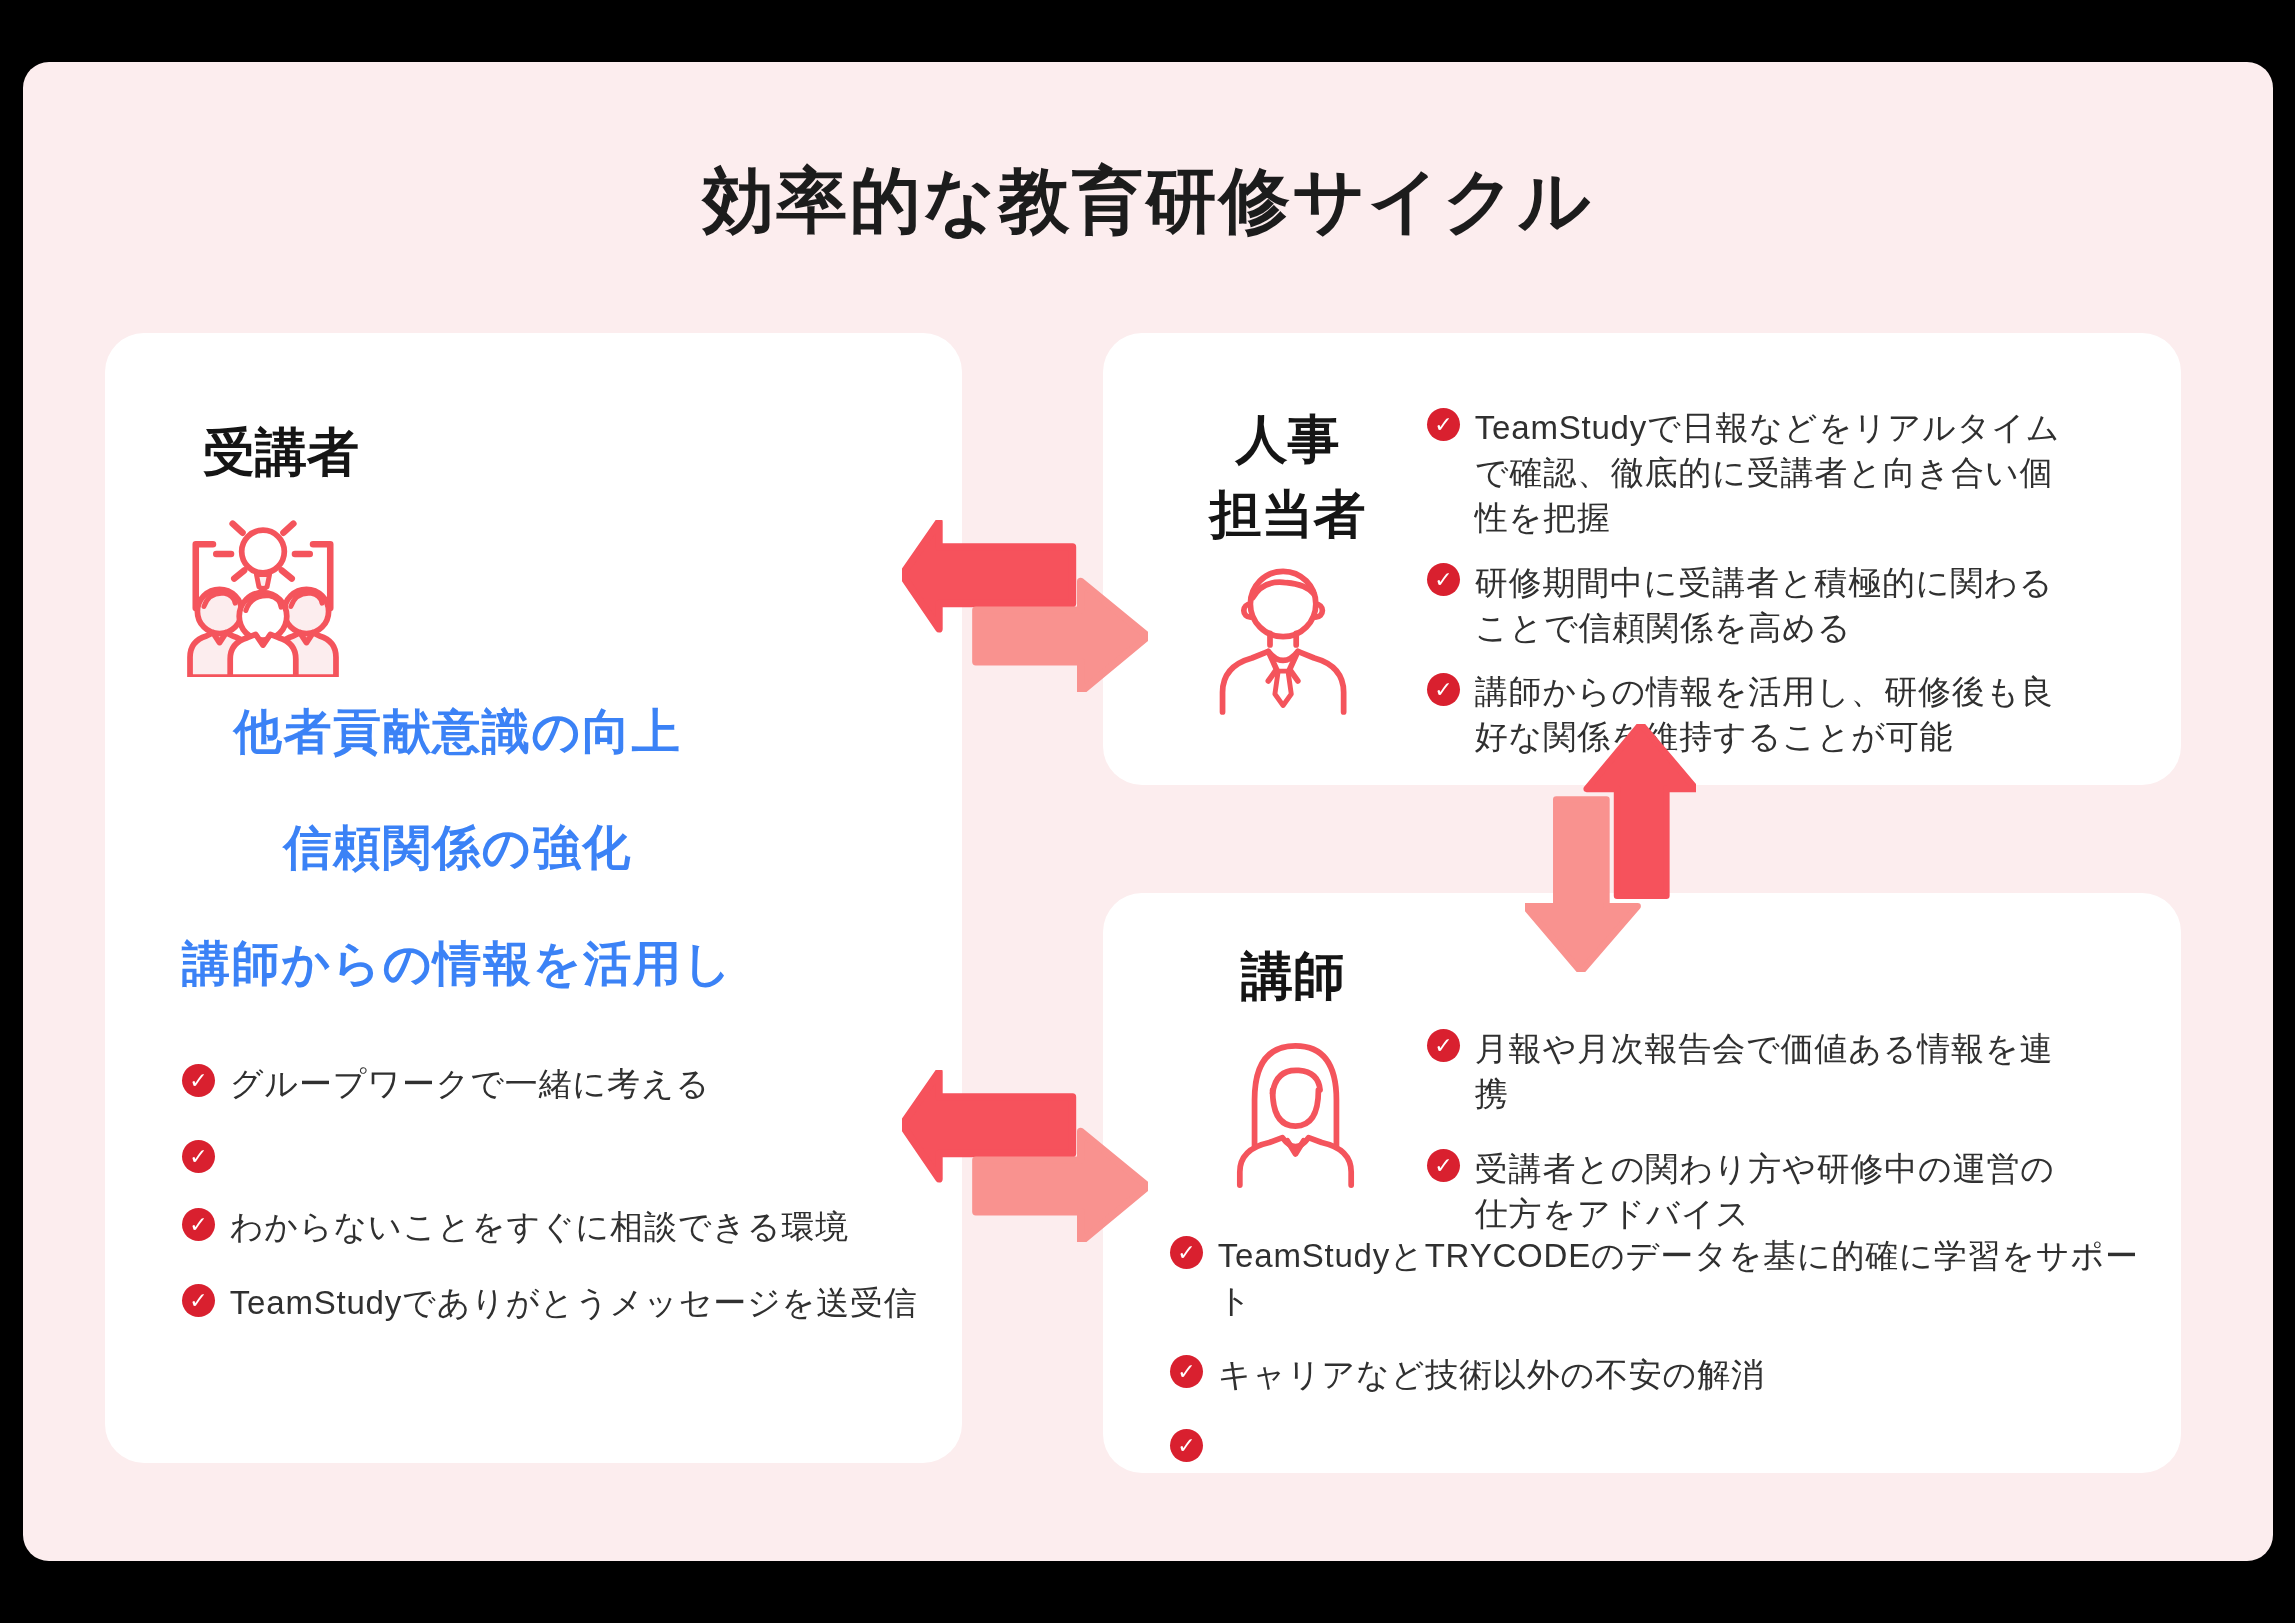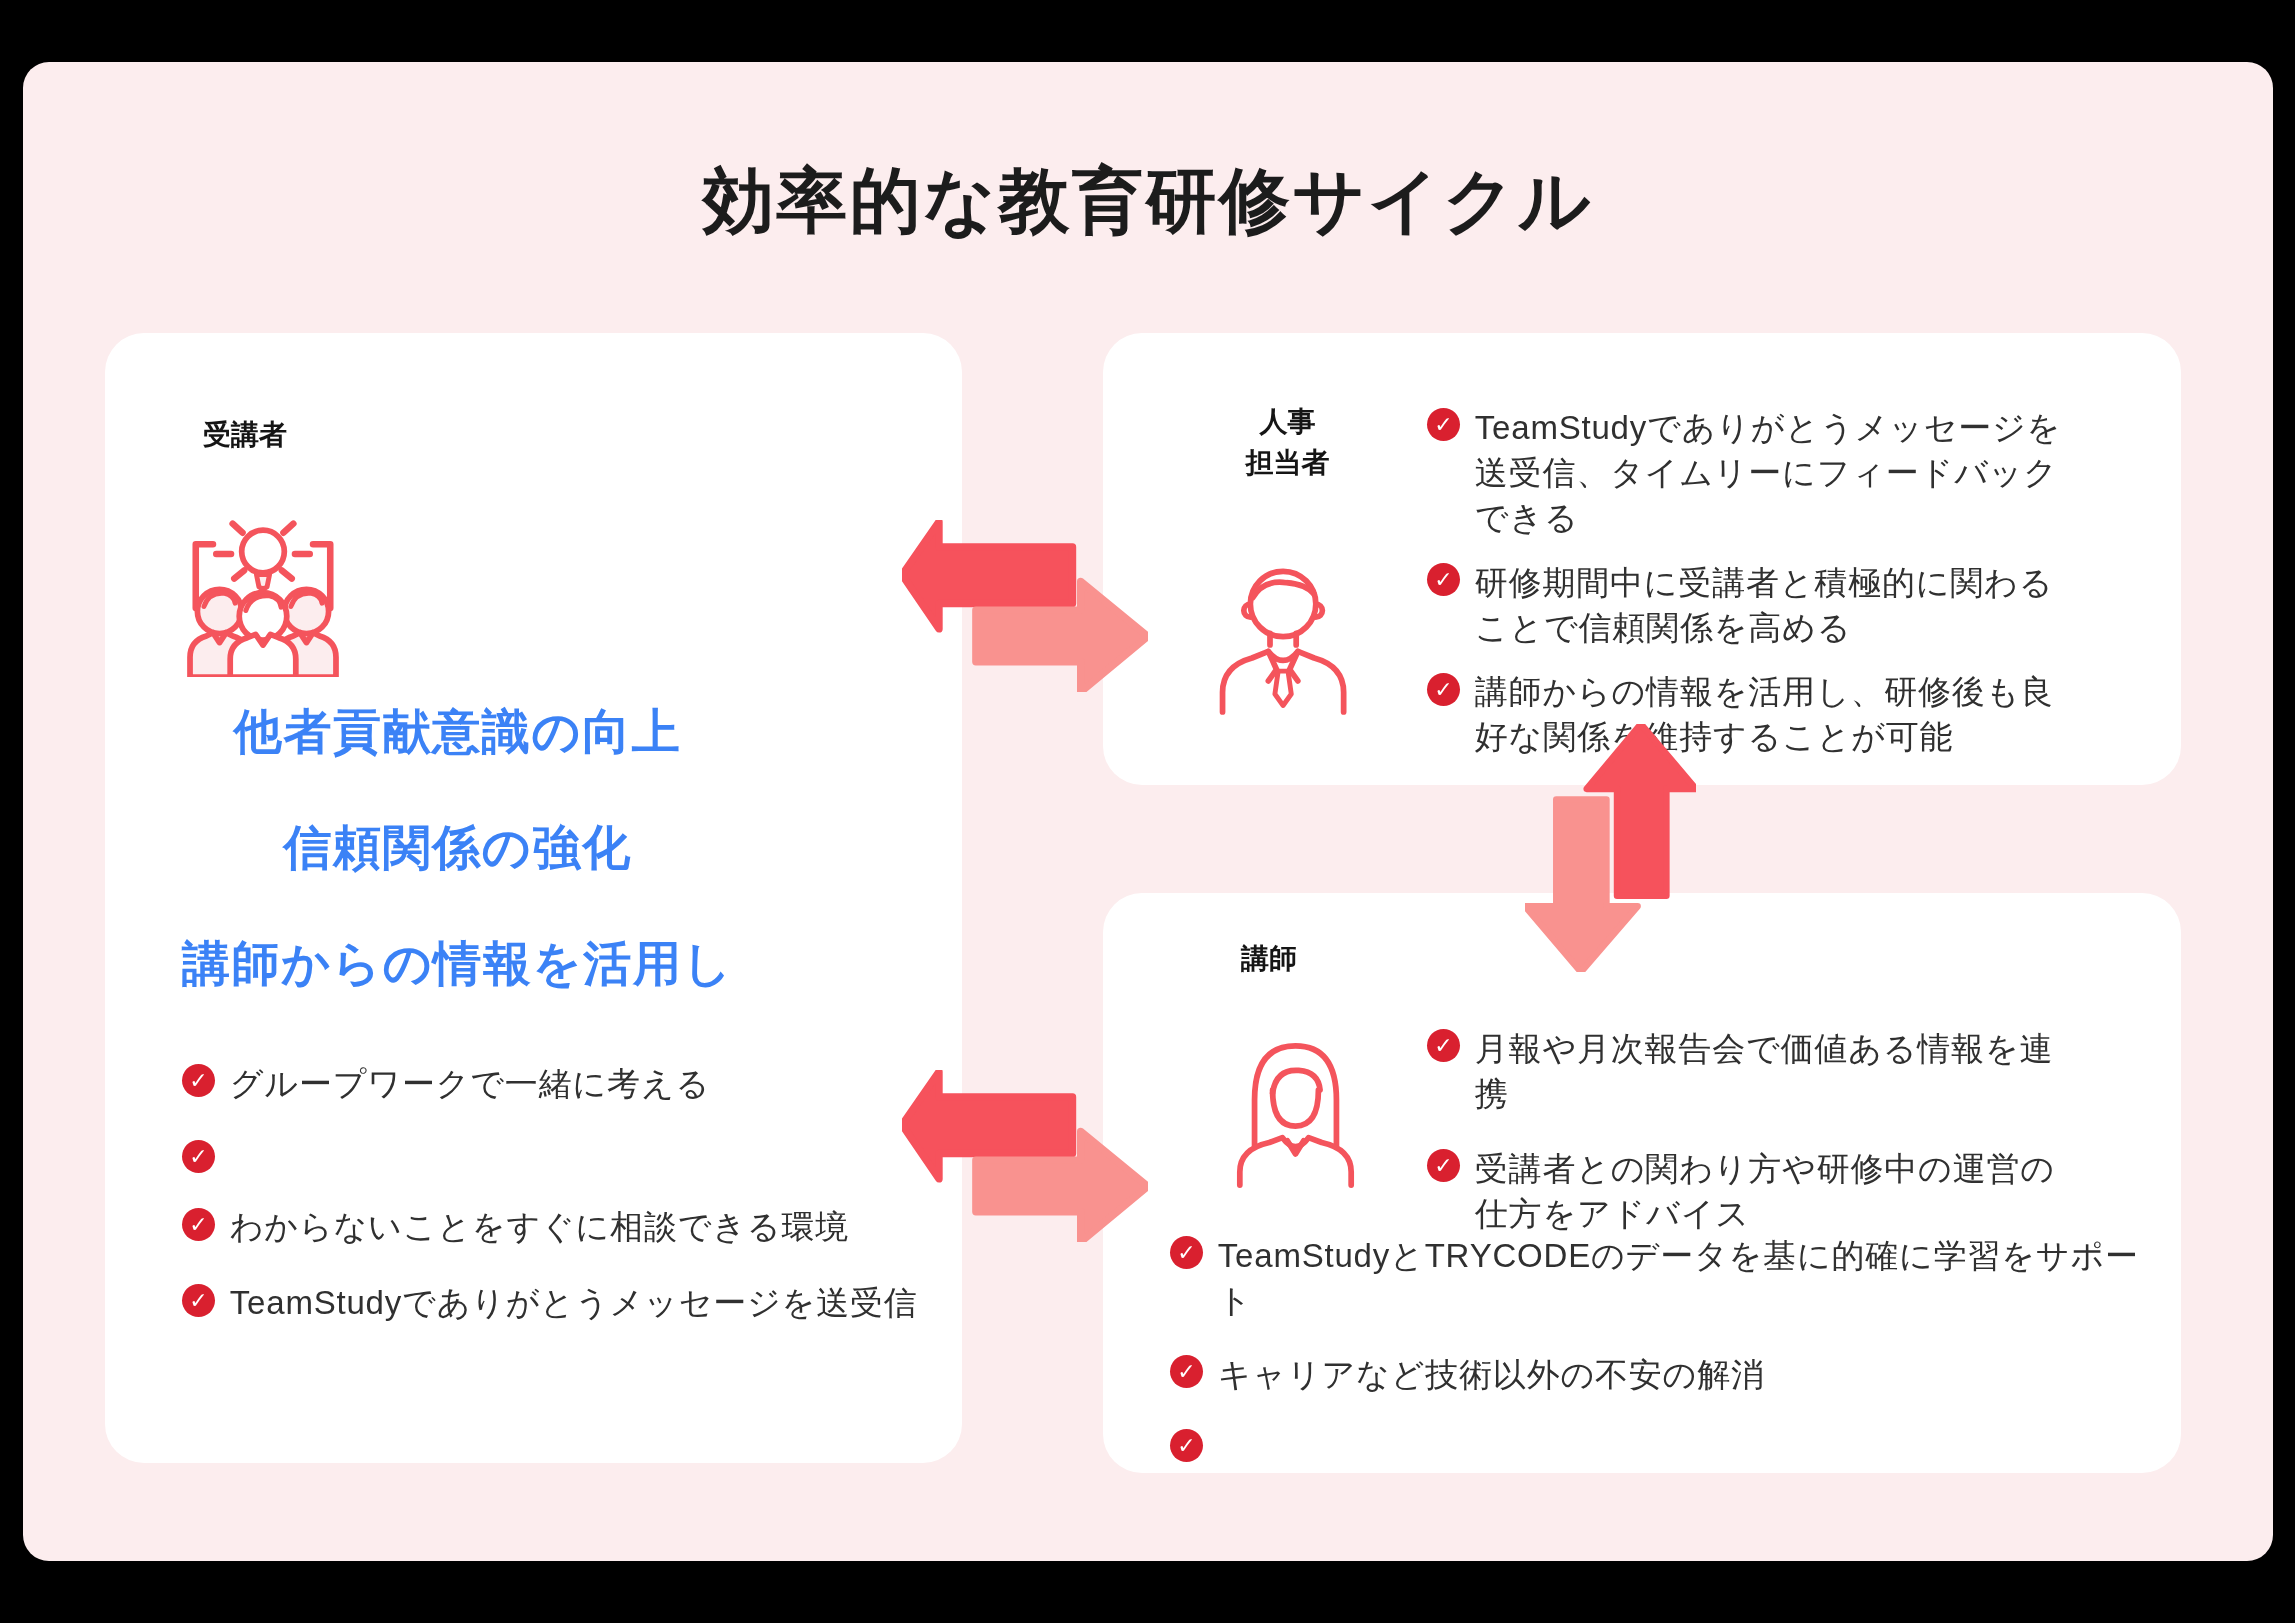--- a/index.html
+++ b/index.html
@@ -6,21 +6,21 @@
   body{width:2295px;height:1623px;position:relative;overflow:hidden;
        font-family:"Liberation Sans","DejaVu Sans",sans-serif;}
   .card{position:absolute;left:23px;top:62px;width:2250px;height:1499px;
         background:#FCEDEE;border-radius:26px;}
   .title{position:absolute;top:92px;left:0;right:0;text-align:center;
          font-size:71px;font-weight:800;color:#1c1c1c;letter-spacing:2.5px;}
   .panel{position:absolute;background:#fff;border-radius:39px;}
   .panel-trainee{left:82px;top:271px;width:857px;height:1130px;}
   .panel-hr{left:1080px;top:271px;width:1078px;height:452px;}
   .panel-instructor{left:1080px;top:831px;width:1078px;height:580px;}
-  .panel-label{position:absolute;font-size:28px;font-weight:800;color:#151515;line-height:1.45;}
+  .panel-label{position:absolute;font-size:52px;font-weight:800;color:#151515;line-height:1.45;}
   .lbl-trainee{left:98px;top:82px;}
   .lbl-hr{left:86px;top:69px;width:197px;text-align:center;}
   .lbl-instructor{left:138px;top:46px;}
   .icon-wrap{position:absolute;}
   .highlights{position:absolute;left:77px;top:367px;}
   .hl-line{font-size:48px;font-weight:800;color:#3b82f6;margin-bottom:52px;letter-spacing:1.6px;text-align:center;}
   .checks{position:absolute;}
   .checks-trainee{left:77px;top:728px;width:762px;}
   .checks-hr{left:324px;top:72px;width:656px;}
   .checks-inst-side{left:324px;top:133px;width:656px;}
@@ -118,21 +118,21 @@
         <path d="M66,108 V122 M98,108 V122"></path>
         <path d="M8,204 V180 Q8,148 44,138 L64,130 Q82,152 100,130 L120,138 Q156,148 156,180 V204" fill="#fff"></path>
         <path d="M64,130 L74,152 L64,166 M100,130 L90,152 L100,166"></path>
         <path d="M76,154 H88 L92,182 L82,196 L72,182 Z" fill="#fff" stroke-width="6"></path>
       </svg>
     </div>
 
     <div class="checks checks-hr">
       <div class="check-item">
         <span class="check-icon">✓</span>
-        <span class="check-text">TeamStudyでありがとうメッセージを送受信、タイムリーにフィードバックできる</span>
+        <span class="check-text">TeamStudyで日報などをリアルタイムで確認、徹底的に受講者と向き合い個性を把握</span>
       </div>
       <div class="check-item">
         <span class="check-icon">✓</span>
         <span class="check-text">研修期間中に受講者と積極的に関わることで信頼関係を高める</span>
       </div>
       <div class="check-item">
         <span class="check-icon">✓</span>
         <span class="check-text">講師からの情報を活用し、研修後も良好な関係を維持することが可能</span>
       </div>
     </div>

